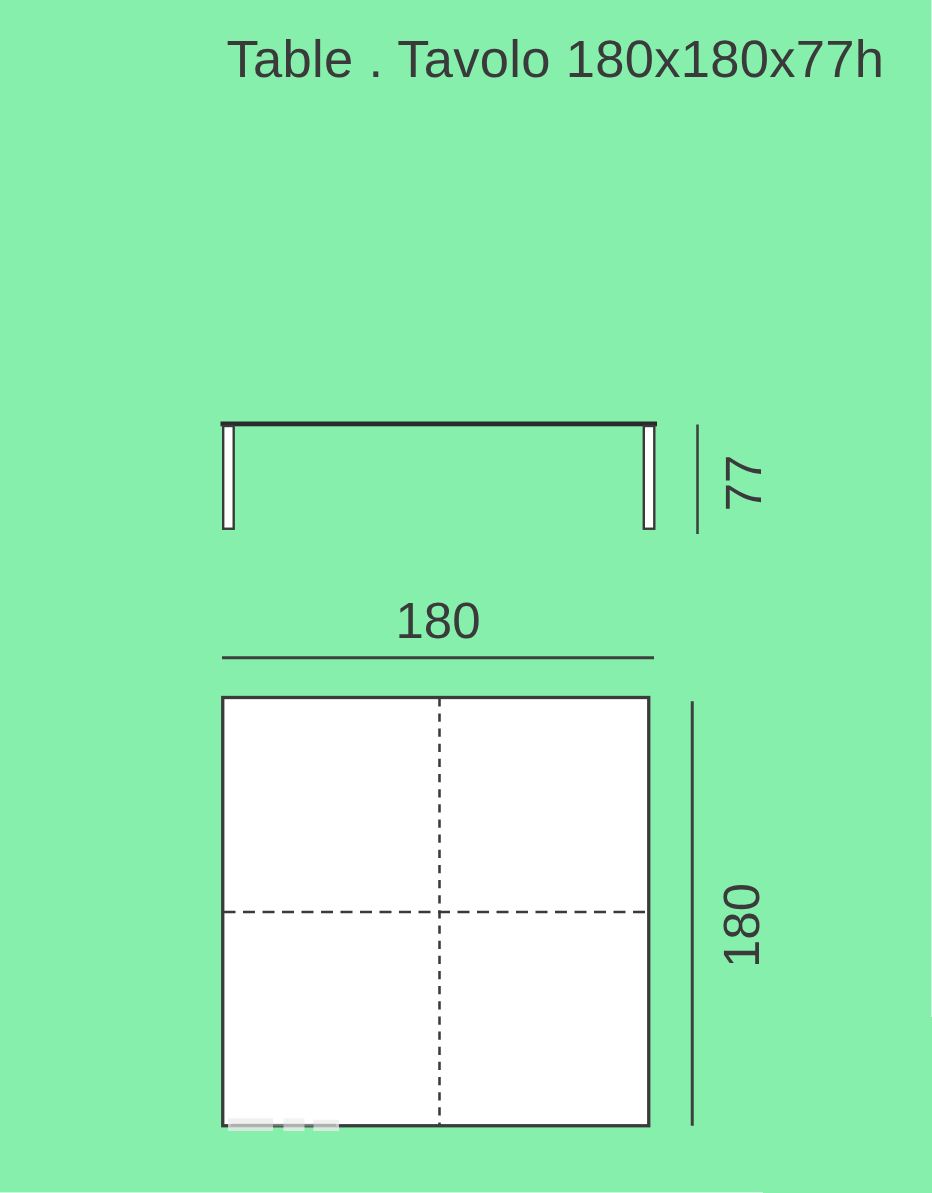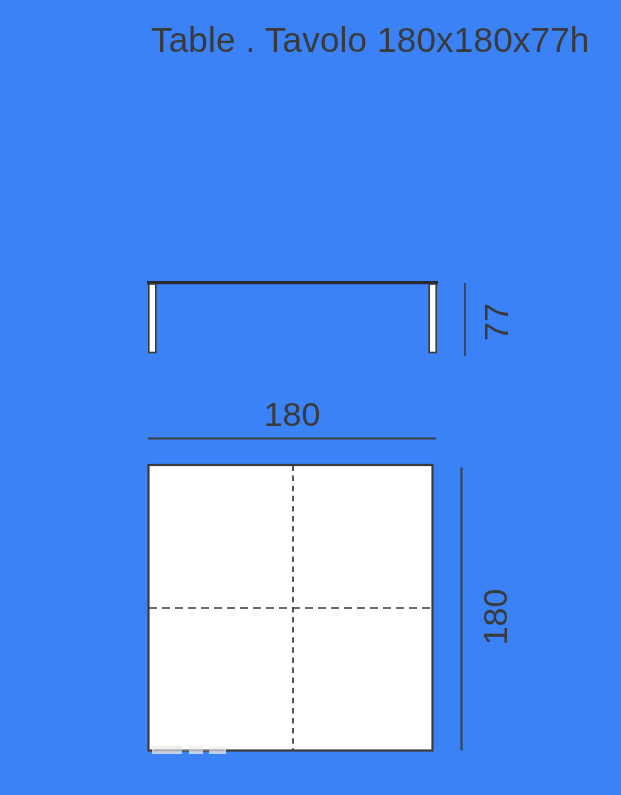--- a/index.html
+++ b/index.html
@@ -4,21 +4,21 @@
 <style>
   html, body {
     margin: 0;
     padding: 0;
     background: #ffffff;
   }
   .page {
     position: relative;
     width: 621px;
     height: 795px;
-    background: #3b82f6;
+    background: #86efac;
     overflow: hidden;
     font-family: "Liberation Sans", sans-serif;
   }
   .title {
     position: absolute;
     left: 151px;
     top: 20px;
     font-size: 35px;
     font-weight: 300;
     letter-spacing: 0.2px;

